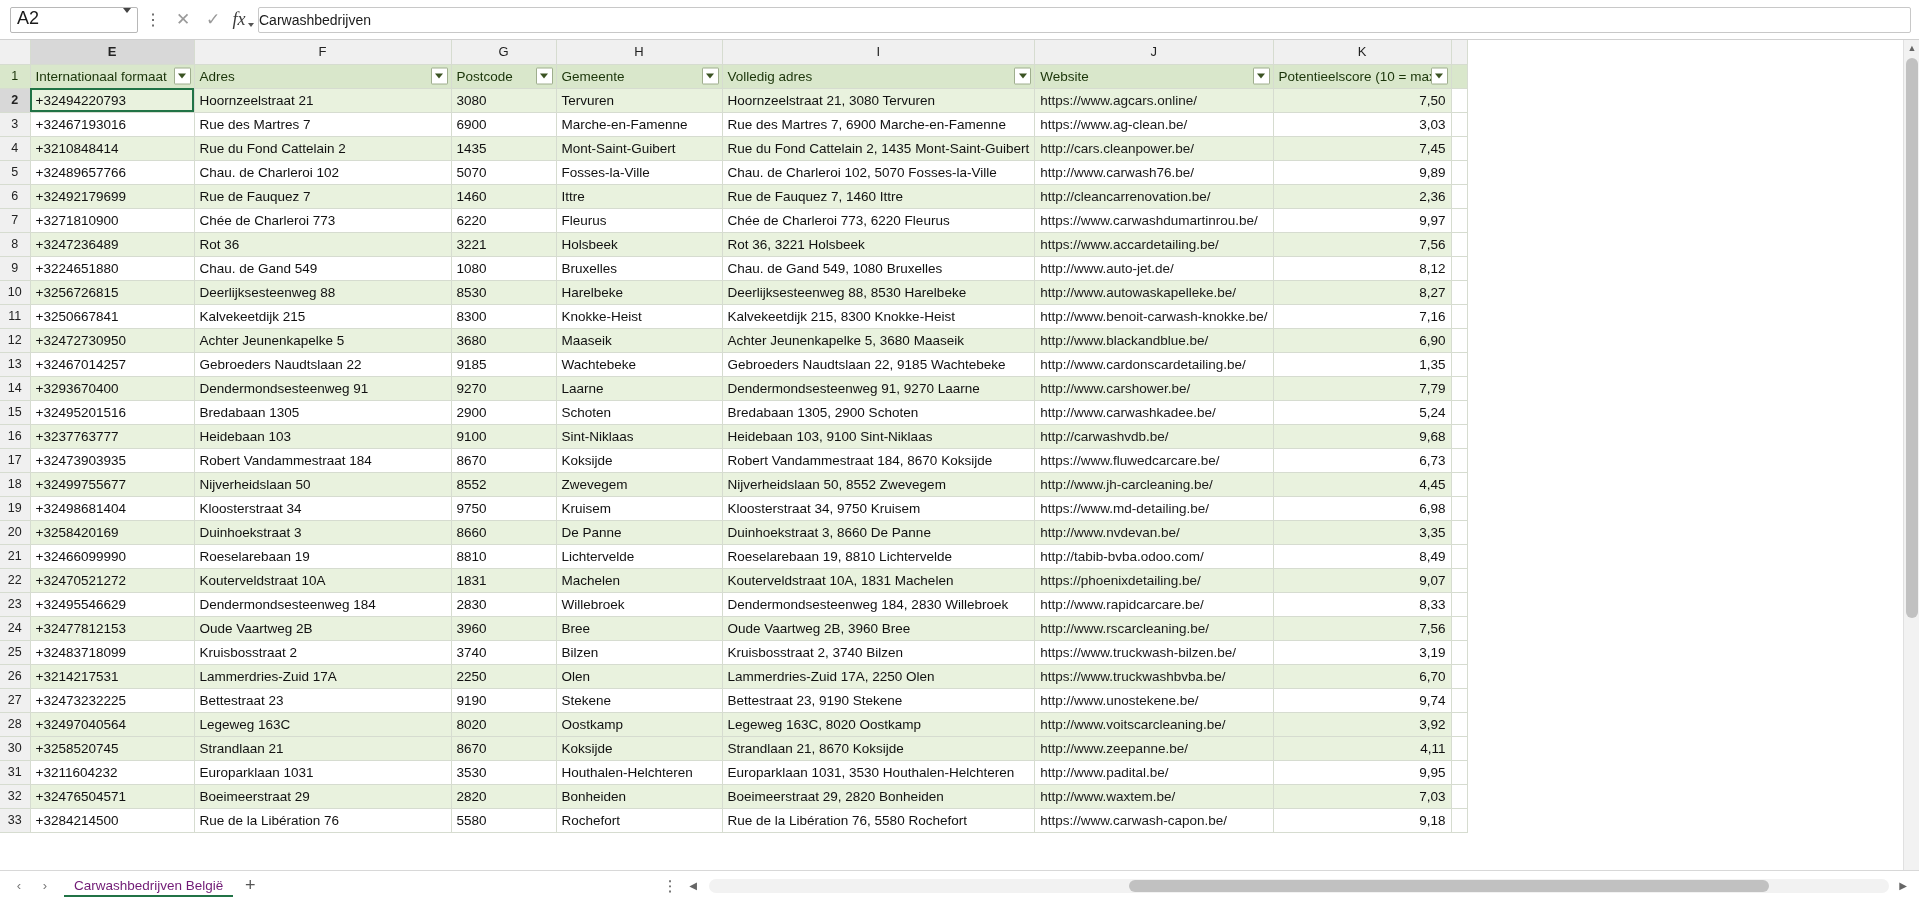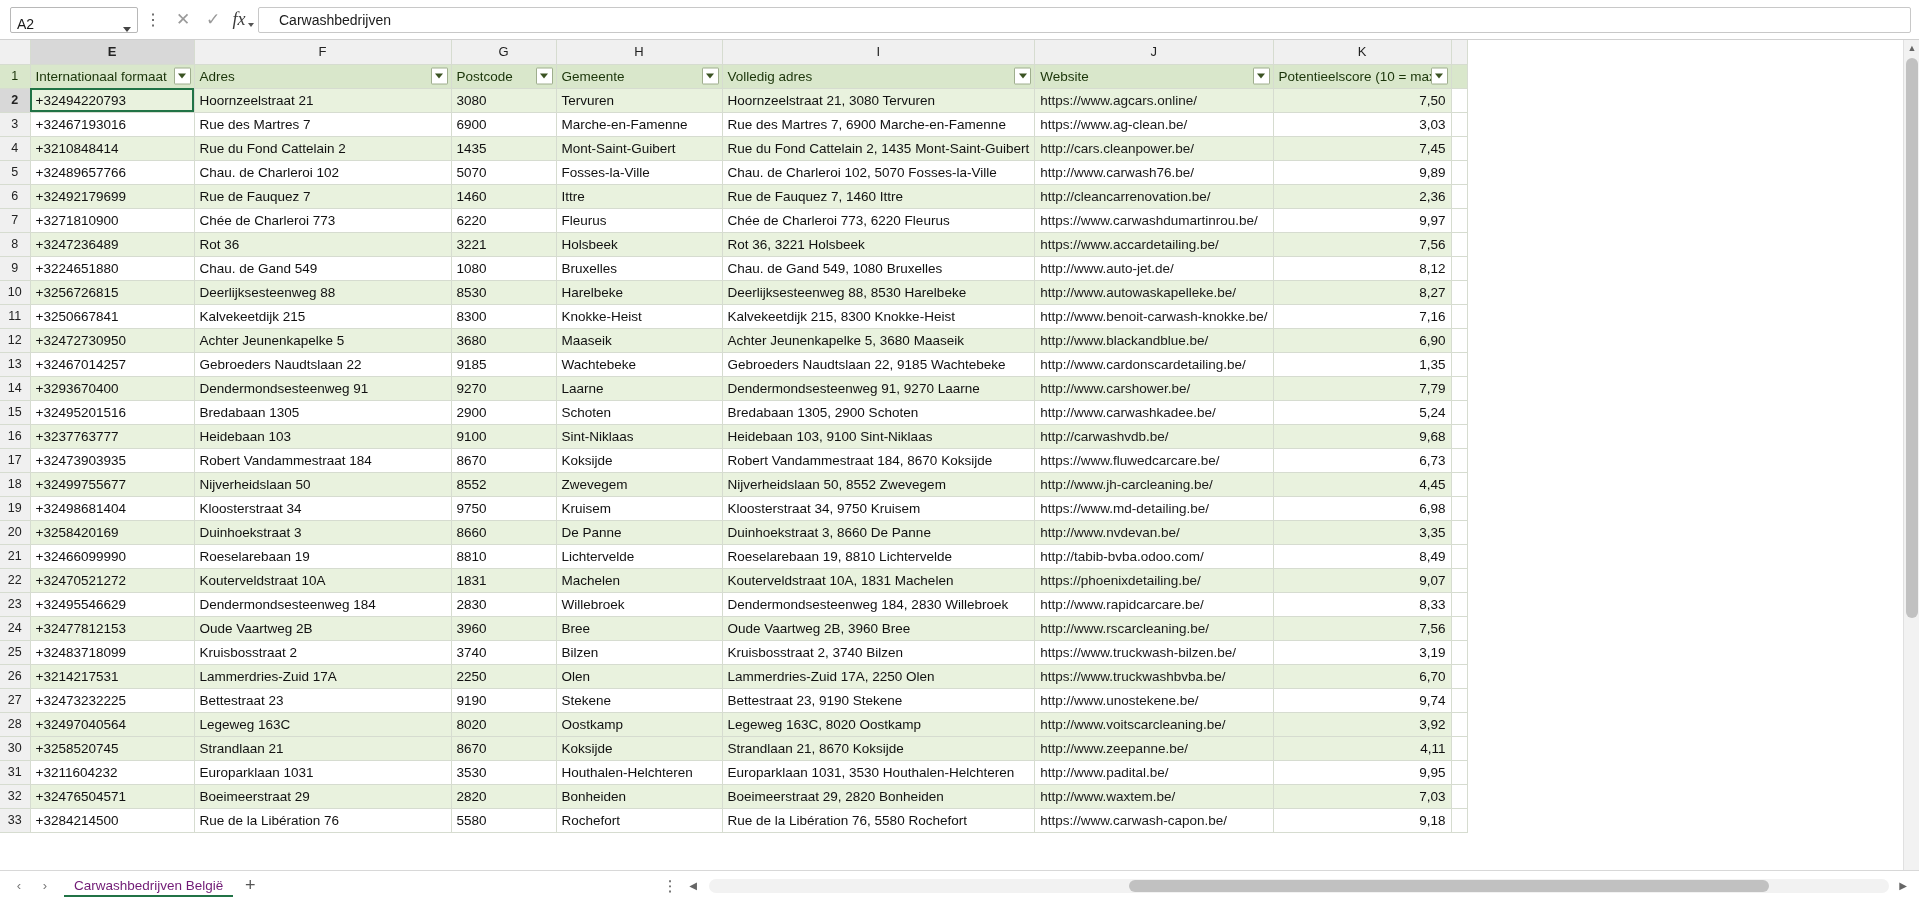--- a/index.html
+++ b/index.html
@@ -19,23 +19,23 @@
     background: #ffffff;
     border-bottom: 1px solid #d0d0d0;
     padding: 0 4px;
   }
   .name-box {
     width: 128px;
     height: 26px;
     border: 1px solid #b8b8b8;
     background: #ffffff;
     display: flex;
-    align-items: flex-end;
+    align-items: flex-start;
     padding: 0 6px;
-    font-size: 14px;
+    font-size: 18px;
     color: #1a1a1a;
     margin-left: 6px;
     border-radius: 2px;
   }
   .name-box .nb-text { flex: 1; }
   .name-box .nb-caret {
     width: 0; height: 0;
     border-left: 4px solid transparent;
     border-right: 4px solid transparent;
     border-top: 5px solid #444;
@@ -62,21 +62,21 @@
     align-self: flex-end;
     margin-bottom: 7px;
   }
   .formula-input {
     flex: 1;
     height: 26px;
     border: 1px solid #c8c8c8;
     background: #fff;
     font-size: 14px;
     color: #1a1a1a;
-    padding: 0 20px;
+    padding: 0 0;
     display: flex;
     align-items: center;
     margin-right: 4px;
     border-radius: 2px;
   }
 
   
   .sheet-wrap {
     position: relative;
     width: 1919px;

